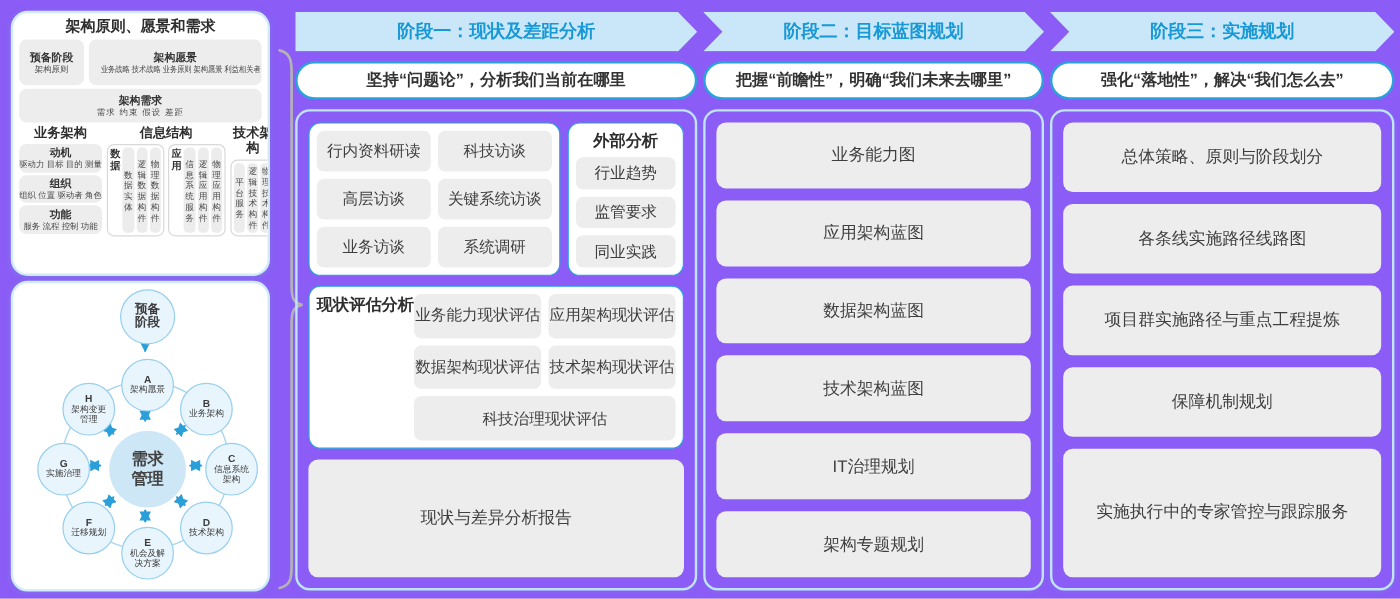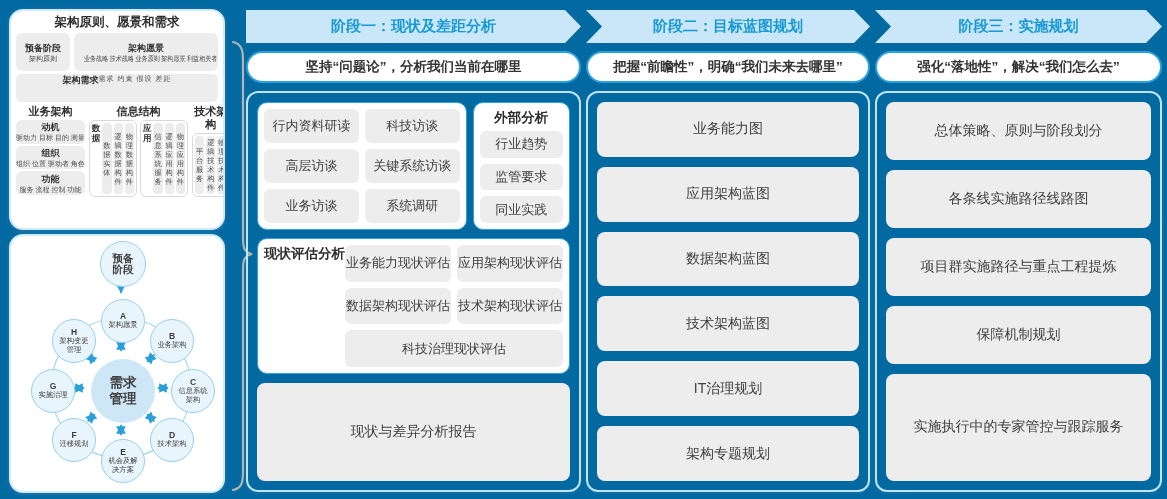--- a/index.html
+++ b/index.html
@@ -1,33 +1,33 @@
 <!DOCTYPE html>
 <html><head>
 <meta charset="utf-8">
 <style>
   * { margin:0; padding:0; box-sizing:border-box; }
   html,body { background:#fff; }
   body { font-family:"Liberation Sans","DejaVu Sans",sans-serif; color:#3d3d3d; }
-  .canvas { position:relative; width:1167px; height:499px; background:#0369a1; overflow:hidden;padding-left:10px; }
+  .canvas { position:relative; width:1167px; height:499px; background:#8b5cf6; overflow:hidden;padding-left:10px; }
 
   
   .panel { position:absolute; background:#fff; border:2px solid #cfeafa; border-radius:14px;
            box-shadow:0 1px 5px rgba(110,170,215,.28); }
   .panel-top { left:9px; top:9px; width:216px; height:221px; padding:4px 5px; display:flex; flex-direction:column; gap:3px; overflow:hidden; }
   .pt-title { text-align:center; font-weight:bold; font-size:12.5px; color:#2e2e2e; line-height:15px; flex:0 0 15px; }
   .gbox { background:#ededed; border-radius:6px; text-align:center; overflow:hidden; }
   .gb-t { font-weight:bold; font-size:9px; line-height:12px; color:#333; }
   .gb-s { font-size:7px; line-height:9px; color:#4a4a4a; white-space:nowrap; }
   .row1 { display:flex; gap:4px; flex:0 0 38px; }
   .row1 .gbox { display:flex; flex-direction:column; justify-content:center; }
   .prep-box { width:54px; }
   .vision-box { flex:1; }
   .vision-box .gb-s { transform:scaleX(.86); }
-  .req-box { flex:0 0 28px; display:flex; flex-direction:row; justify-content:center; }
+  .req-box { flex:0 0 28px; display:flex; flex-direction:column; justify-content:center; }
   .req-box .gb-s { letter-spacing:1px; }
   .cols { display:flex; gap:4px; flex:0 0 92px; }
   .col-h { text-align:center; font-weight:bold; font-size:11px; line-height:13px; color:#2e2e2e; margin-bottom:2px; }
   .col-biz { width:86px; display:flex; flex-direction:column; }
   .col-biz .gbox { flex:1; margin-bottom:2px; display:flex; flex-direction:column; justify-content:center; }
   .col-info { flex:1; display:flex; flex-direction:column; }
   .subcols { flex:1; display:flex; gap:3px; }
   .subcol { flex:1; background:#fff; border:1px solid #d9d9d9; border-radius:6px; padding:2px; display:flex; gap:2px; }
   .sub-h { text-align:center; font-weight:bold; font-size:8.5px; line-height:10px; color:#333; }
   .chip { background:#ececec; border-radius:4px; text-align:center; font-size:7.2px; line-height:9px; color:#4a4a4a;

